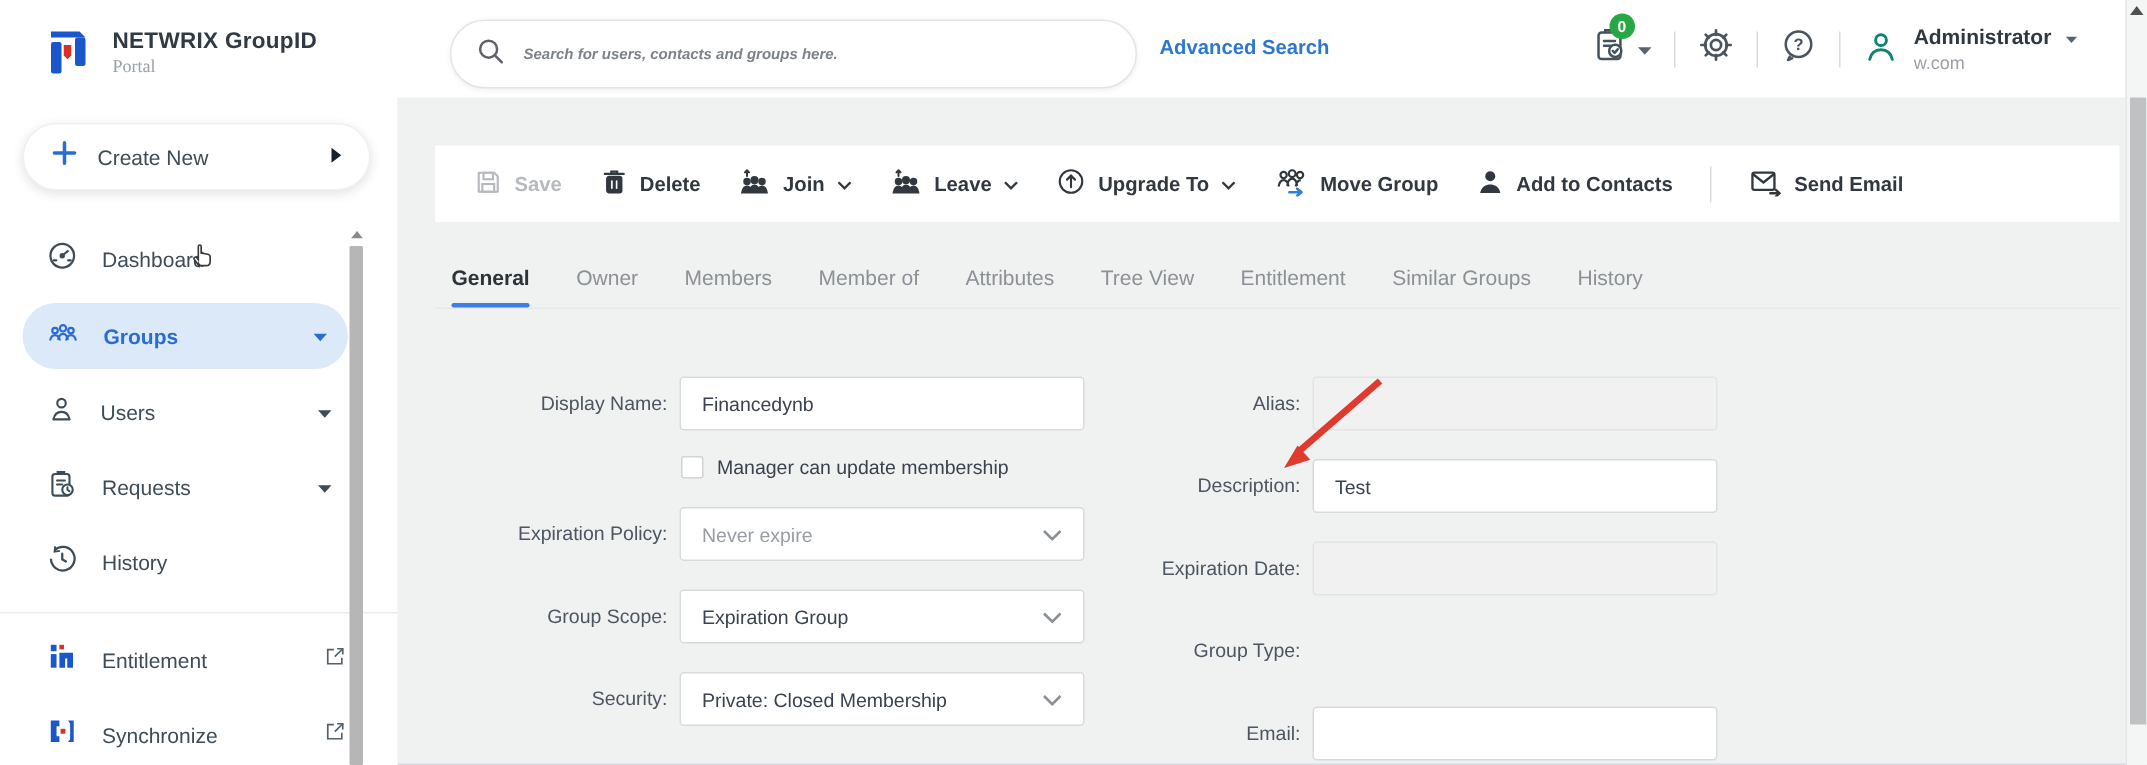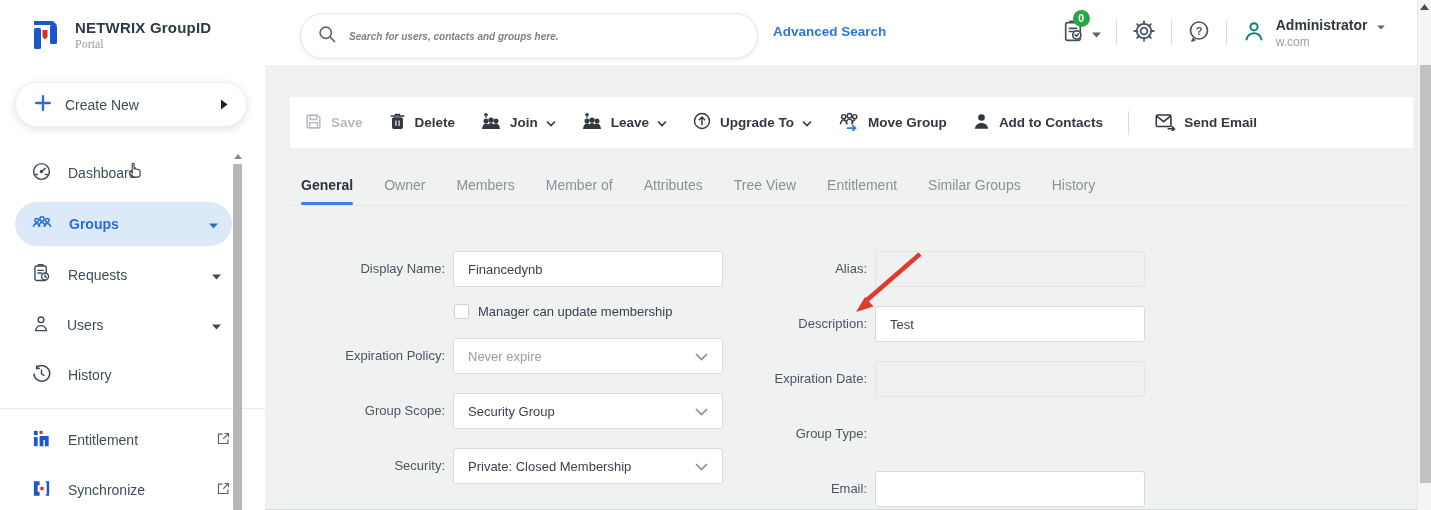--- a/index.html
+++ b/index.html
@@ -45,21 +45,21 @@
   .badge { position:absolute; left:12px; top:-8px; min-width:17px; height:17px; border-radius:9px; background:#27a844;
       color:#fff; font-size:10.5px; font-weight:700; display:flex; align-items:center; justify-content:center; padding:0 4px; }
   .user-block { display:flex; align-items:flex-start; gap:10px; cursor:pointer; }
   .user-text { line-height:1.25; }
   .user-name { font-size:14px; font-weight:700; color:#2f3740; }
   .user-domain { font-size:12px; color:#9aa0a6; }
   .icon-btn { cursor:pointer; display:flex; align-items:center; }
 
   
   #toolbar { position:absolute; left:290px; top:97px; width:1123px; height:51px; background:#fff; z-index:2;
-      display:flex; align-items:center; padding-left:14px; gap:25px; }
+      display:flex; align-items:center; padding-left:26px; gap:25px; }
   .tb-item { display:flex; align-items:center; gap:8px; font-size:13.5px; color:#31383f; font-weight:600; cursor:pointer; white-space:nowrap; }
   .tb-item.disabled { color:#b6babe; cursor:default; }
   .tb-sep { width:1px; height:24px; background:#d9dbdd; }
 
   
   #tabs { position:absolute; left:290px; top:165px; width:1123px; height:41px; border-bottom:1px solid #e7e8e9;
       display:flex; align-items:flex-end; gap:31px; padding-left:11px; z-index:2; }
   .tab { font-size:14px; color:#8c9196; padding-bottom:12px; position:relative; cursor:pointer; white-space:nowrap; }
   .tab.active { color:#2d3338; font-weight:700; }
   .tab.active::after { content:""; position:absolute; left:0; right:0; bottom:0; height:3px; background:#3d7de4; border-radius:2px; }
@@ -151,43 +151,43 @@
         <span class="nv-label">Groups</span>
         <span class="nav-caret">
           <svg width="9" height="6" viewBox="0 0 9 6">
               <polygon points="0,0.5 9,0.5 4.5,5.5" fill="#2b6cd4"></polygon>
             </svg>
         </span>
       </div>
       <div class="nav-gap"></div>
       <div class="nav-item">
         <span>
+          <svg width="20" height="21" viewBox="0 0 24 24" fill="none" stroke="#3d4c57" stroke-width="1.7">
+            <circle cx="12" cy="7.5" r="3.4"></circle>
+            <path d="M5.5 20.5c1-4.6 4-6 6.5-6s5.5 1.4 6.5 6z" stroke-linejoin="round"></path>
+          </svg>
+        </span>
+        <span class="nv-label">Users</span>
+        <span class="nav-caret">
+          <svg width="9" height="6" viewBox="0 0 9 6">
+              <polygon points="0,0.5 9,0.5 4.5,5.5" fill="#3d4c57"></polygon>
+            </svg>
+        </span>
+      </div>
+      <div class="nav-item">
+        <span>
           <svg width="21" height="22" viewBox="0 0 24 24" fill="none" stroke="#3d4c57" stroke-width="1.6">
             <rect x="4.5" y="4" width="13" height="16.5" rx="2"></rect>
             <path d="M8.5 4V2.6h5V4"></path>
             <path d="M8 9h6M8 12h4" stroke-linecap="round"></path>
             <circle cx="16" cy="16" r="4" fill="#fff"></circle>
             <path d="M16 14.2V16l1.4 1" stroke-linecap="round"></path>
           </svg>
         </span>
         <span class="nv-label">Requests</span>
-        <span class="nav-caret">
-          <svg width="9" height="6" viewBox="0 0 9 6">
-              <polygon points="0,0.5 9,0.5 4.5,5.5" fill="#3d4c57"></polygon>
-            </svg>
-        </span>
-      </div>
-      <div class="nav-item">
-        <span>
-          <svg width="20" height="21" viewBox="0 0 24 24" fill="none" stroke="#3d4c57" stroke-width="1.7">
-            <circle cx="12" cy="7.5" r="3.4"></circle>
-            <path d="M5.5 20.5c1-4.6 4-6 6.5-6s5.5 1.4 6.5 6z" stroke-linejoin="round"></path>
-          </svg>
-        </span>
-        <span class="nv-label">Users</span>
         <span class="nav-caret">
           <svg width="9" height="6" viewBox="0 0 9 6">
               <polygon points="0,0.5 9,0.5 4.5,5.5" fill="#3d4c57"></polygon>
             </svg>
         </span>
       </div>
       <div class="nav-item">
         <span>
           <svg width="21" height="21" viewBox="0 0 24 24" fill="none" stroke="#3d4c57" stroke-width="1.7">
             <path d="M6.2 5.4A9 9 0 1 1 3.4 12"></path>
@@ -449,21 +449,21 @@
       <span class="sel-val">Never expire</span>
       <span>
         <svg width="13" height="8" viewBox="0 0 13 8" fill="none" stroke="#8a9096" stroke-width="1.7">
             <path d="M1 1l5.5 5.5L12 1"></path>
           </svg>
       </span>
     </div>
 
     <div class="flabel" style="left:0; top:153px; width:155px;">Group Scope:</div>
     <div class="fselect" style="left:163px; top:153px;">
-      <span class="sel-val">Security Group</span>
+      <span class="sel-val">Expiration Group</span>
       <span>
         <svg width="13" height="8" viewBox="0 0 13 8" fill="none" stroke="#8a9096" stroke-width="1.7">
             <path d="M1 1l5.5 5.5L12 1"></path>
           </svg>
       </span>
     </div>
 
     <div class="flabel" style="left:0; top:208px; width:155px;">Security:</div>
     <div class="fselect" style="left:163px; top:208px;">
       <span class="sel-val">Private: Closed Membership</span>

